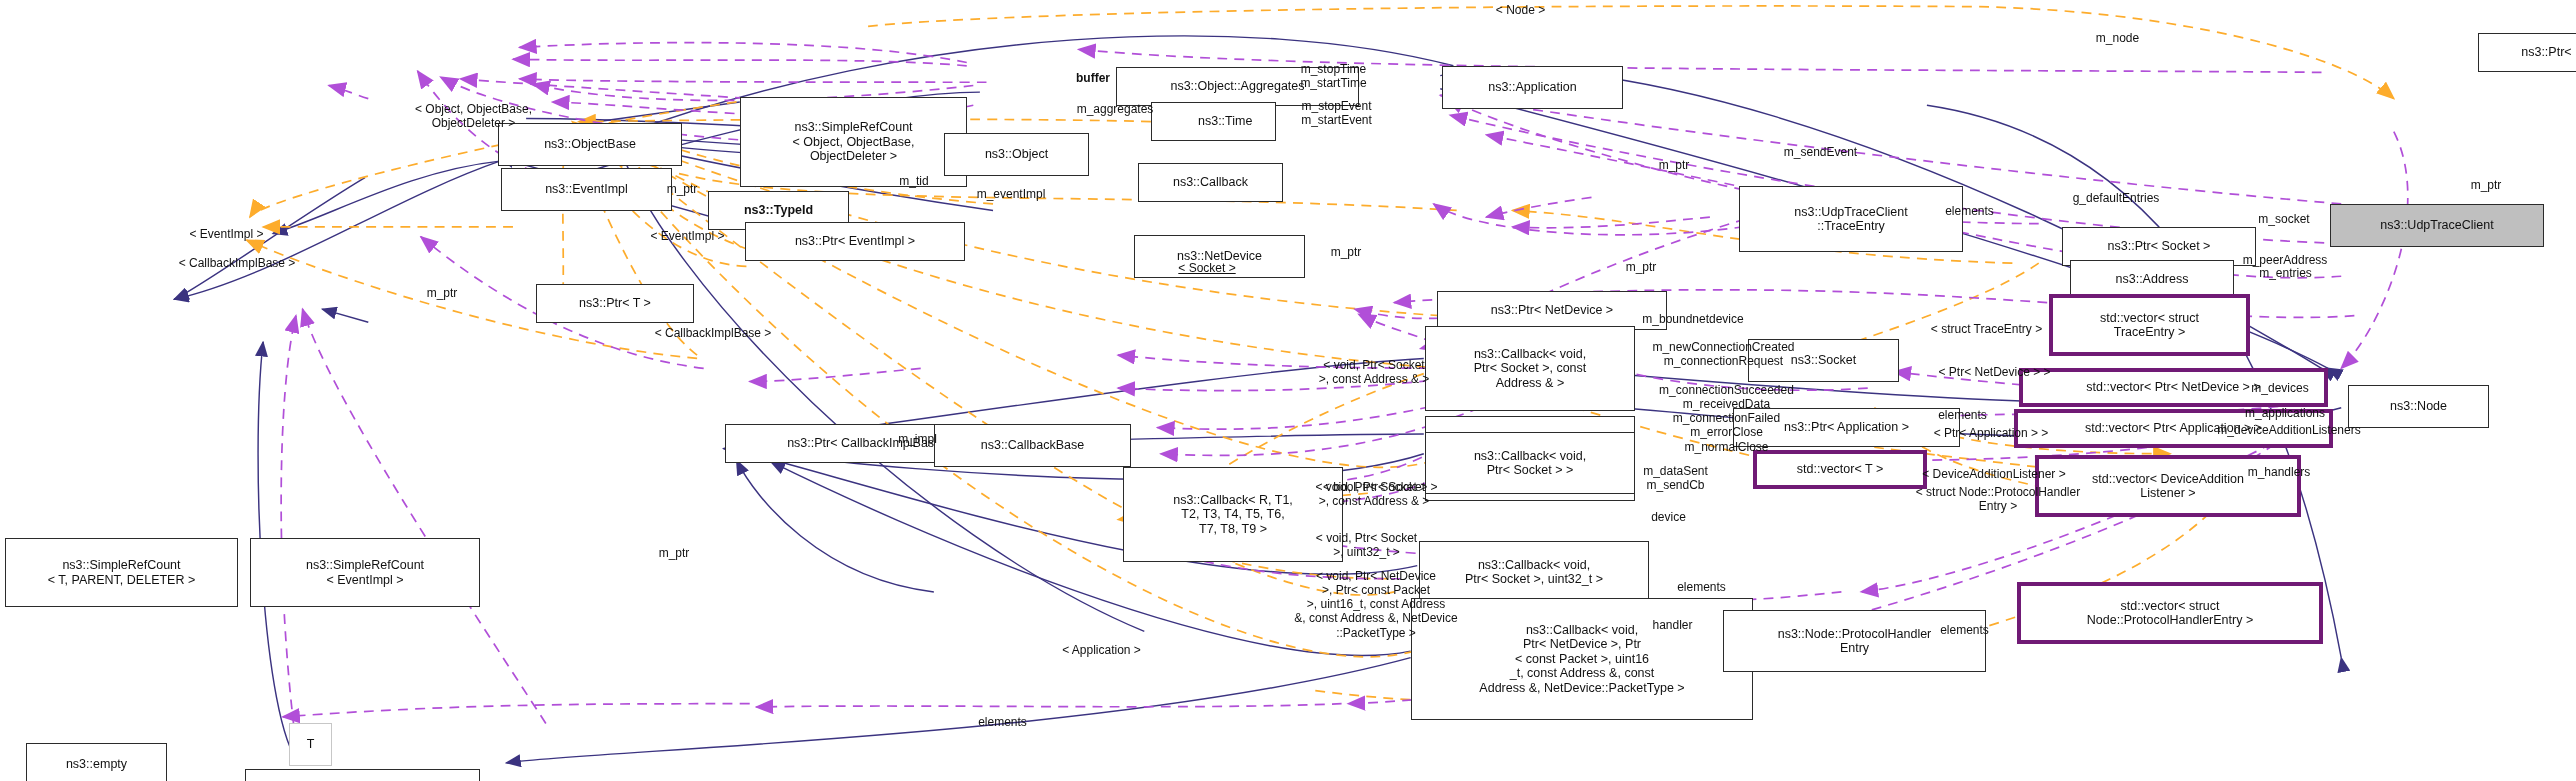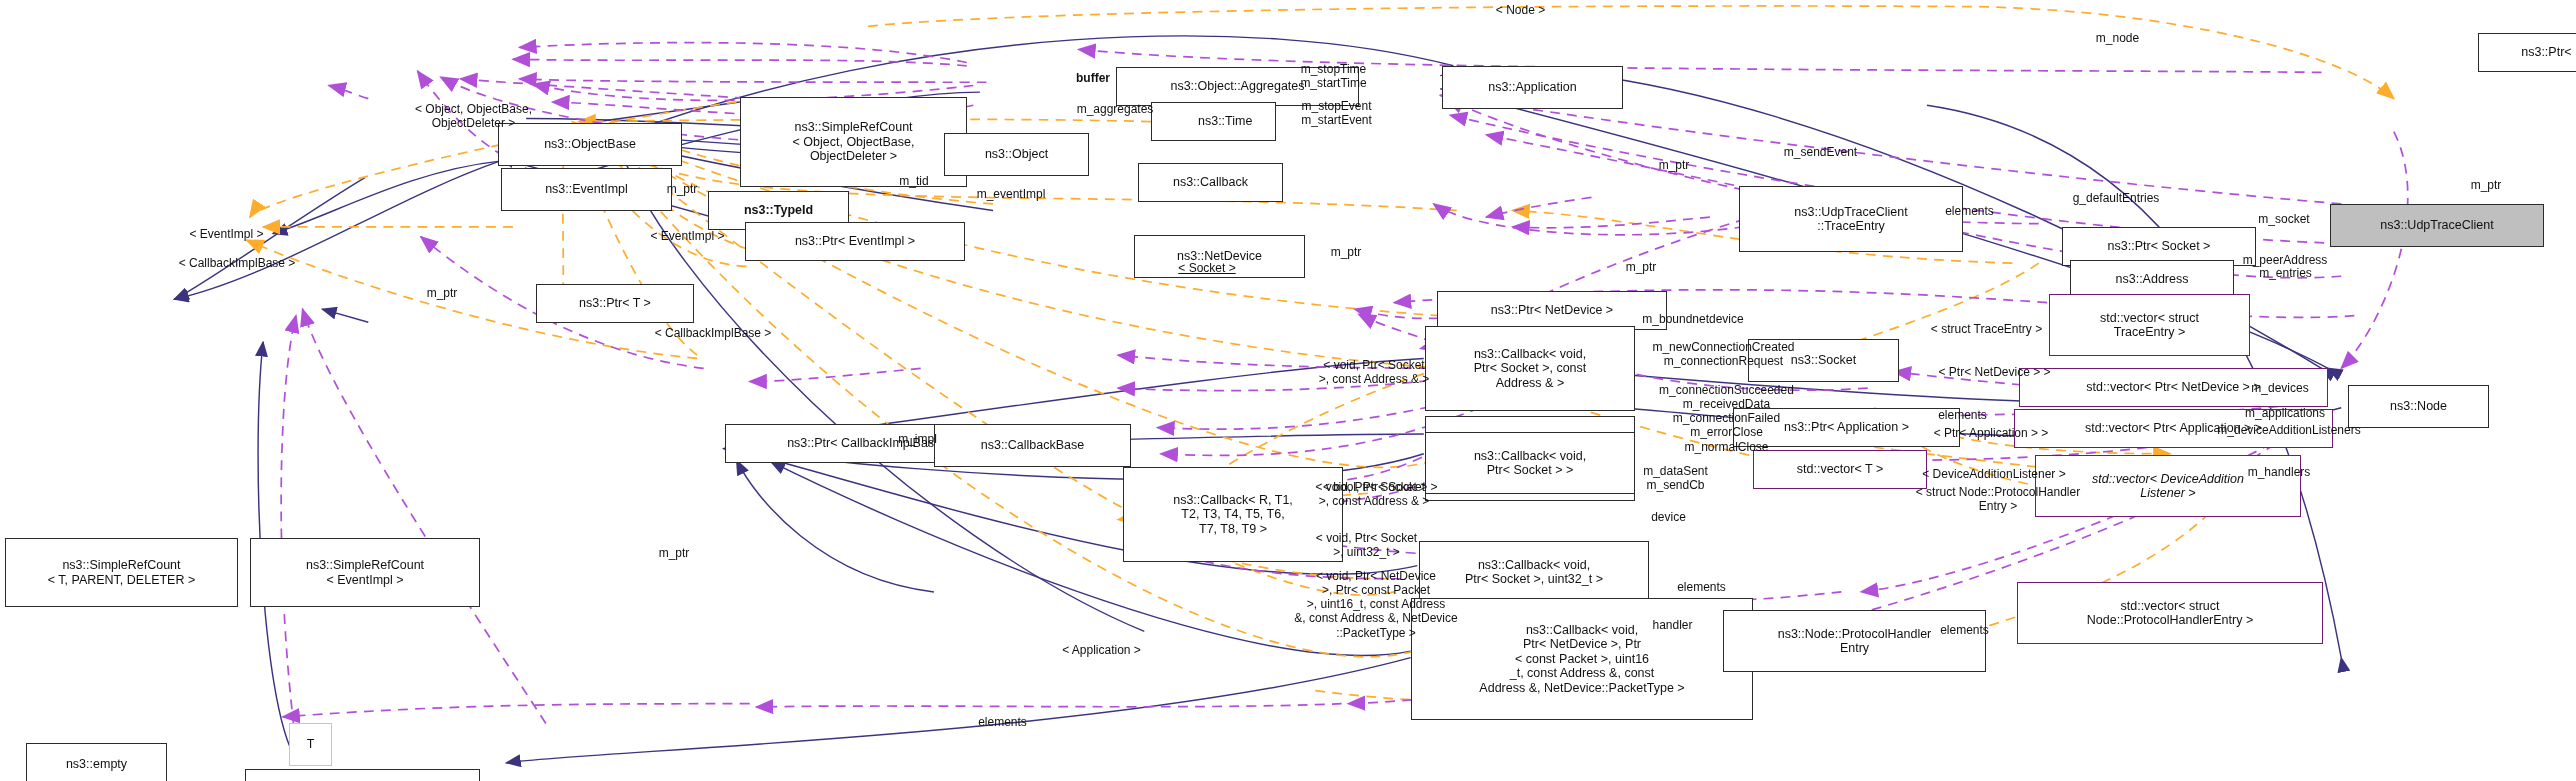--- a/index.html
+++ b/index.html
@@ -20,21 +20,21 @@
     font-size:12.5px;
     line-height:1.16;
     text-align:center;
     display:flex;
     align-items:center;
     justify-content:center;
     padding:2px 4.6px;
     white-space:pre-line;
     z-index:5;
   }
-  .node.light{border:1px solid #701a75;}
+  .node.light{border:4px solid #701a75;}
   .node.highlight{background:#bfbfbf;border:1.1px solid #2b2b2b;}
   .node.tparam{border:1px solid #c7c7c7;background:#ffffff;}
   .elabel{
     position:absolute;
     font-size:12px;
     color:#111111;
     line-height:1.18;
     white-space:pre-line;
     text-align:center;
     z-index:6;
@@ -219,21 +219,21 @@
       <div class="node" style="left: 1733px; top: 408px; width: 227px; height: 39px;">ns3::Ptr&lt; Application &gt;</div>
       <div class="node light" style="left: 1753px; top: 450px; width: 174px; height: 39px;">std::vector&lt; T &gt;</div>
       <div class="node" style="left: 1739px; top: 186px; width: 224px; height: 66px;">ns3::UdpTraceClient
 ::TraceEntry</div>
       <div class="node" style="left: 2062px; top: 227px; width: 194px; height: 39px;">ns3::Ptr&lt; Socket &gt;</div>
       <div class="node" style="left: 2070px; top: 260px; width: 164px; height: 39px;">ns3::Address</div>
       <div class="node light" style="left: 2049px; top: 294px; width: 201px; height: 62px;">std::vector&lt; struct
 TraceEntry &gt;</div>
       <div class="node light" style="left: 2019px; top: 368px; width: 309px; height: 39px;">std::vector&lt; Ptr&lt; NetDevice &gt; &gt;</div>
       <div class="node light" style="left: 2014px; top: 409px; width: 319px; height: 39px;">std::vector&lt; Ptr&lt; Application &gt; &gt;</div>
-      <div class="node light" style="left: 2035px; top: 455px; width: 266px; height: 62px; font-style: italic;">std::vector&lt; DeviceAddition
+      <div class="node light" style="left: 2035px; top: 455px; width: 266px; height: 62px;">std::vector&lt; DeviceAddition
 Listener &gt;</div>
       <div class="node" style="left: 1723px; top: 610px; width: 263px; height: 62px;">ns3::Node::ProtocolHandler
 Entry</div>
       <div class="node light" style="left: 2017px; top: 582px; width: 306px; height: 62px;">std::vector&lt; struct
 Node::ProtocolHandlerEntry &gt;</div>
       <div class="node" style="left: 2348px; top: 385px; width: 141px; height: 43px;">ns3::Node</div>
       <div class="node" style="left: 2478px; top: 33px; width: 181px; height: 39px;">ns3::Ptr&lt; Node &gt;</div>
       <div class="node highlight" style="left: 2330px; top: 204px; width: 214px; height: 43px;">ns3::UdpTraceClient</div>
     </div>
   <div id="labels-root">

